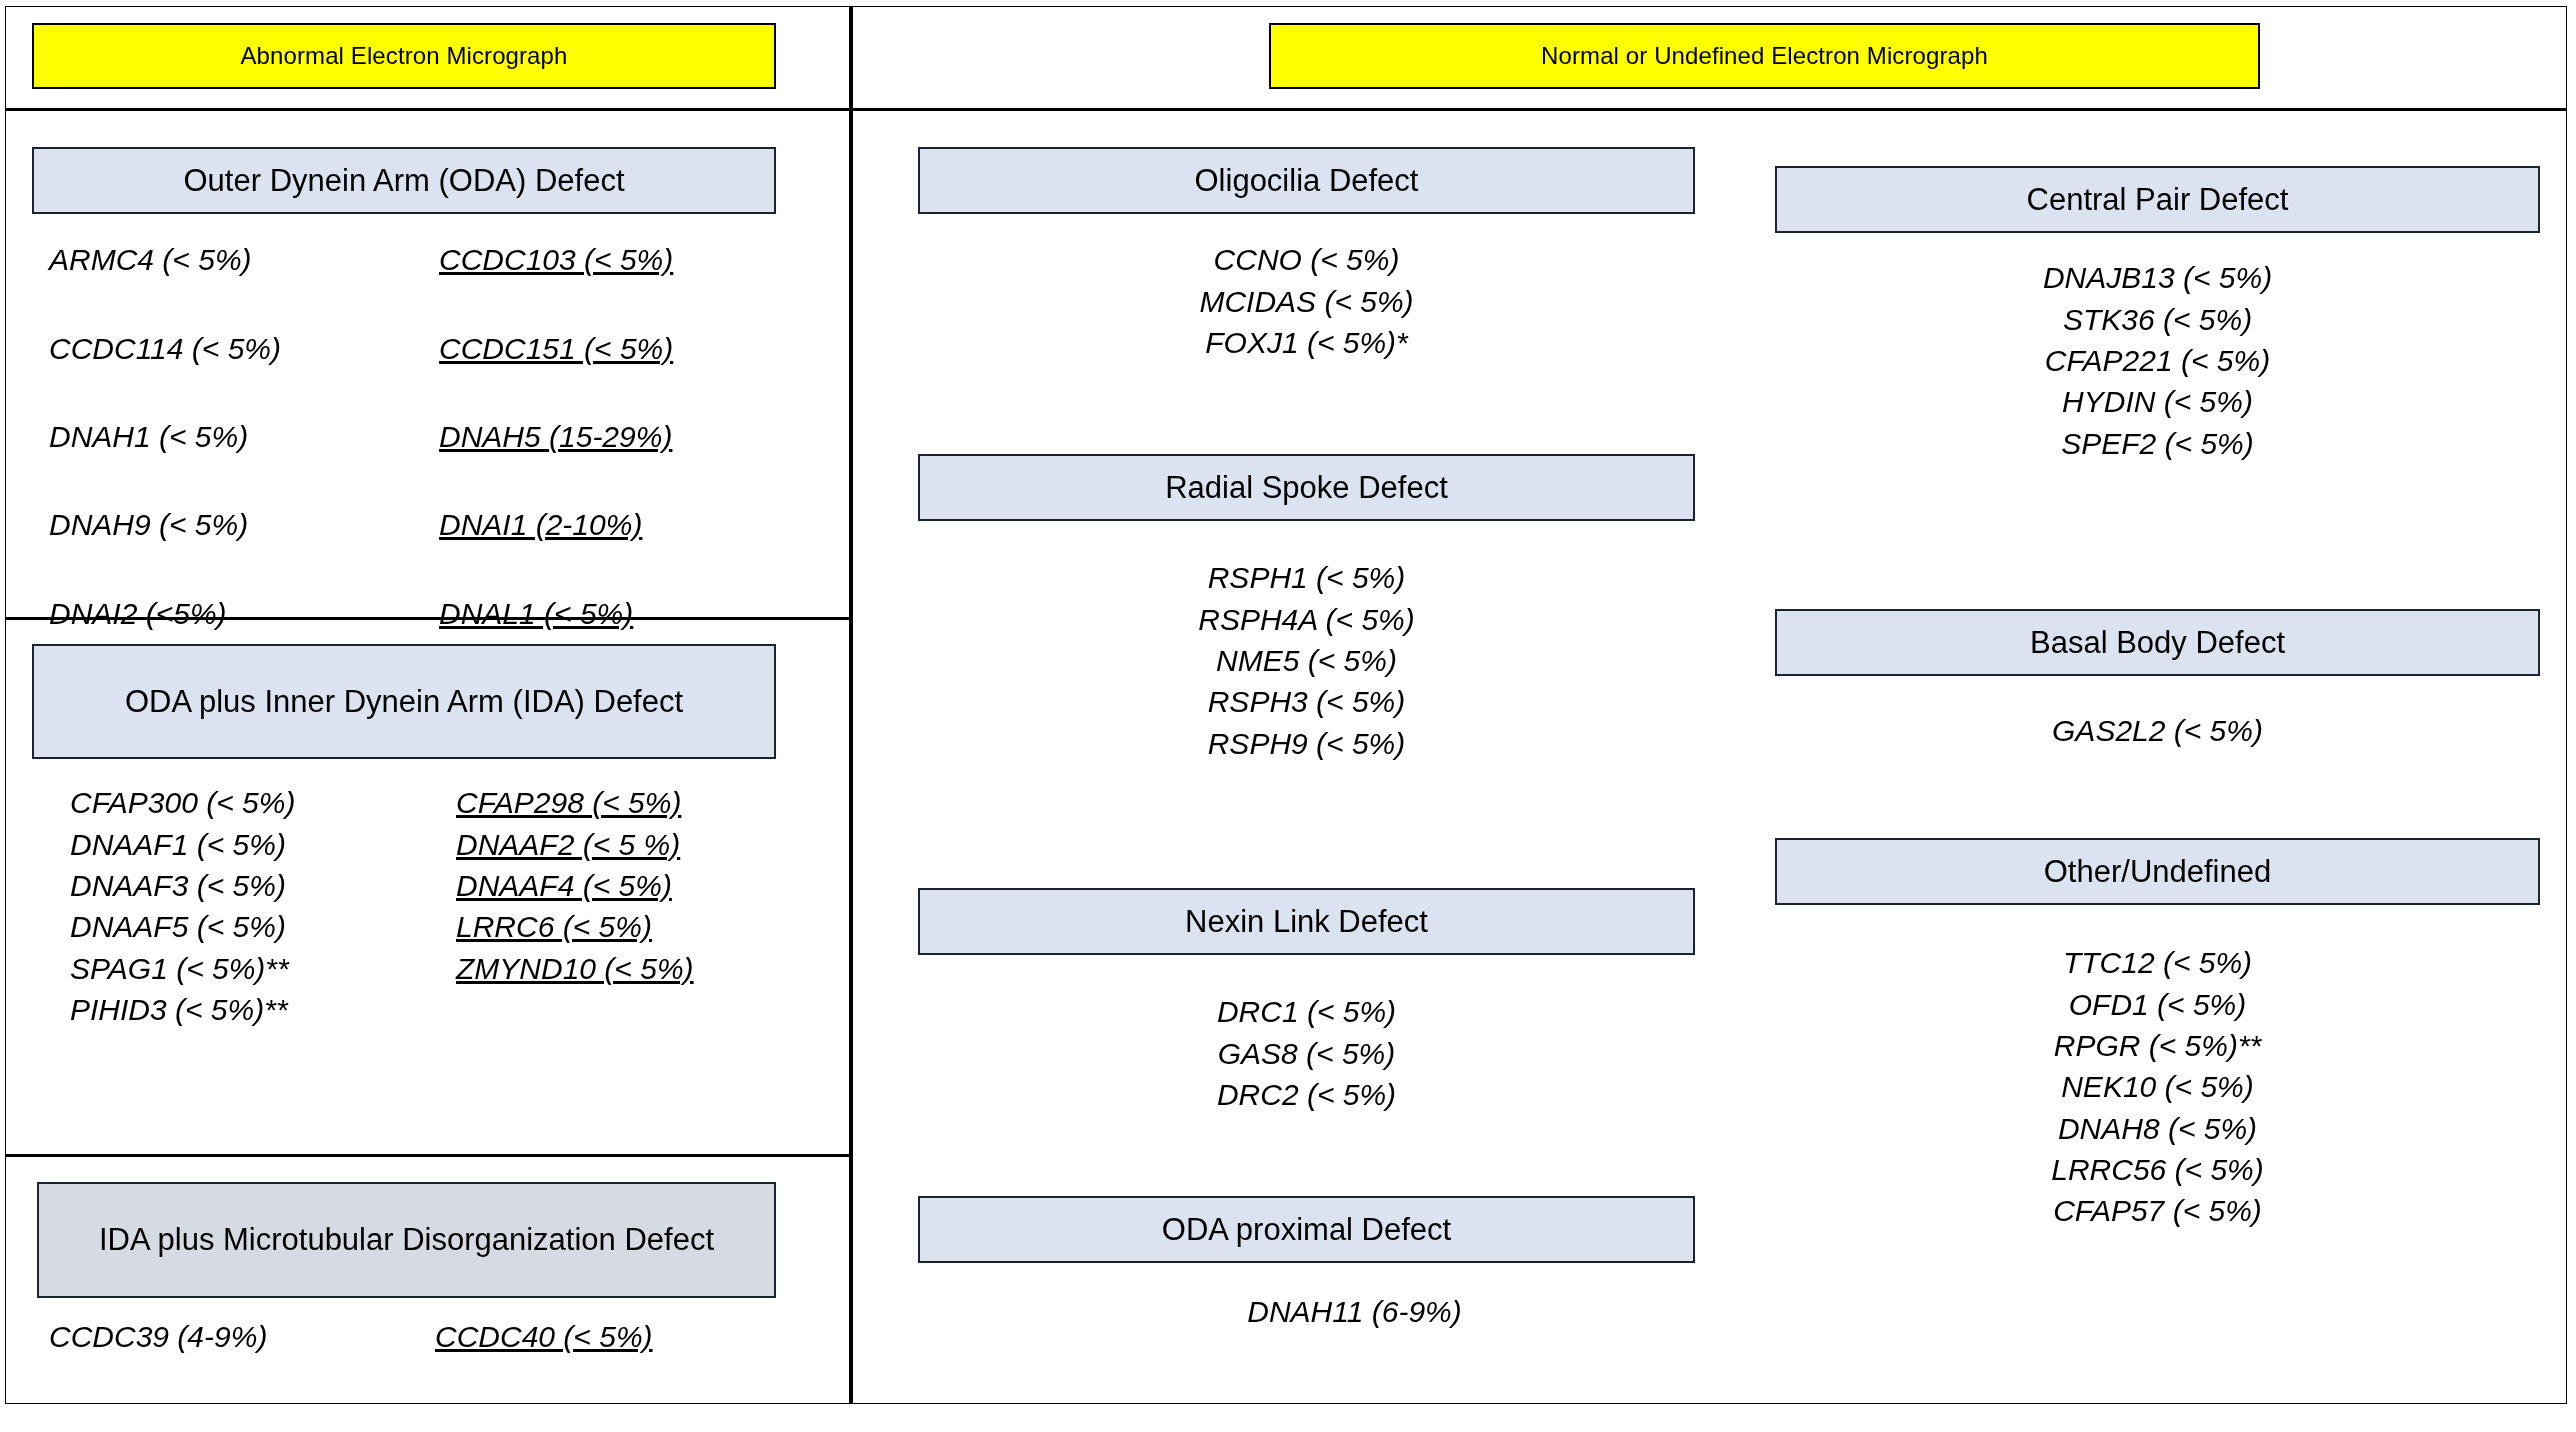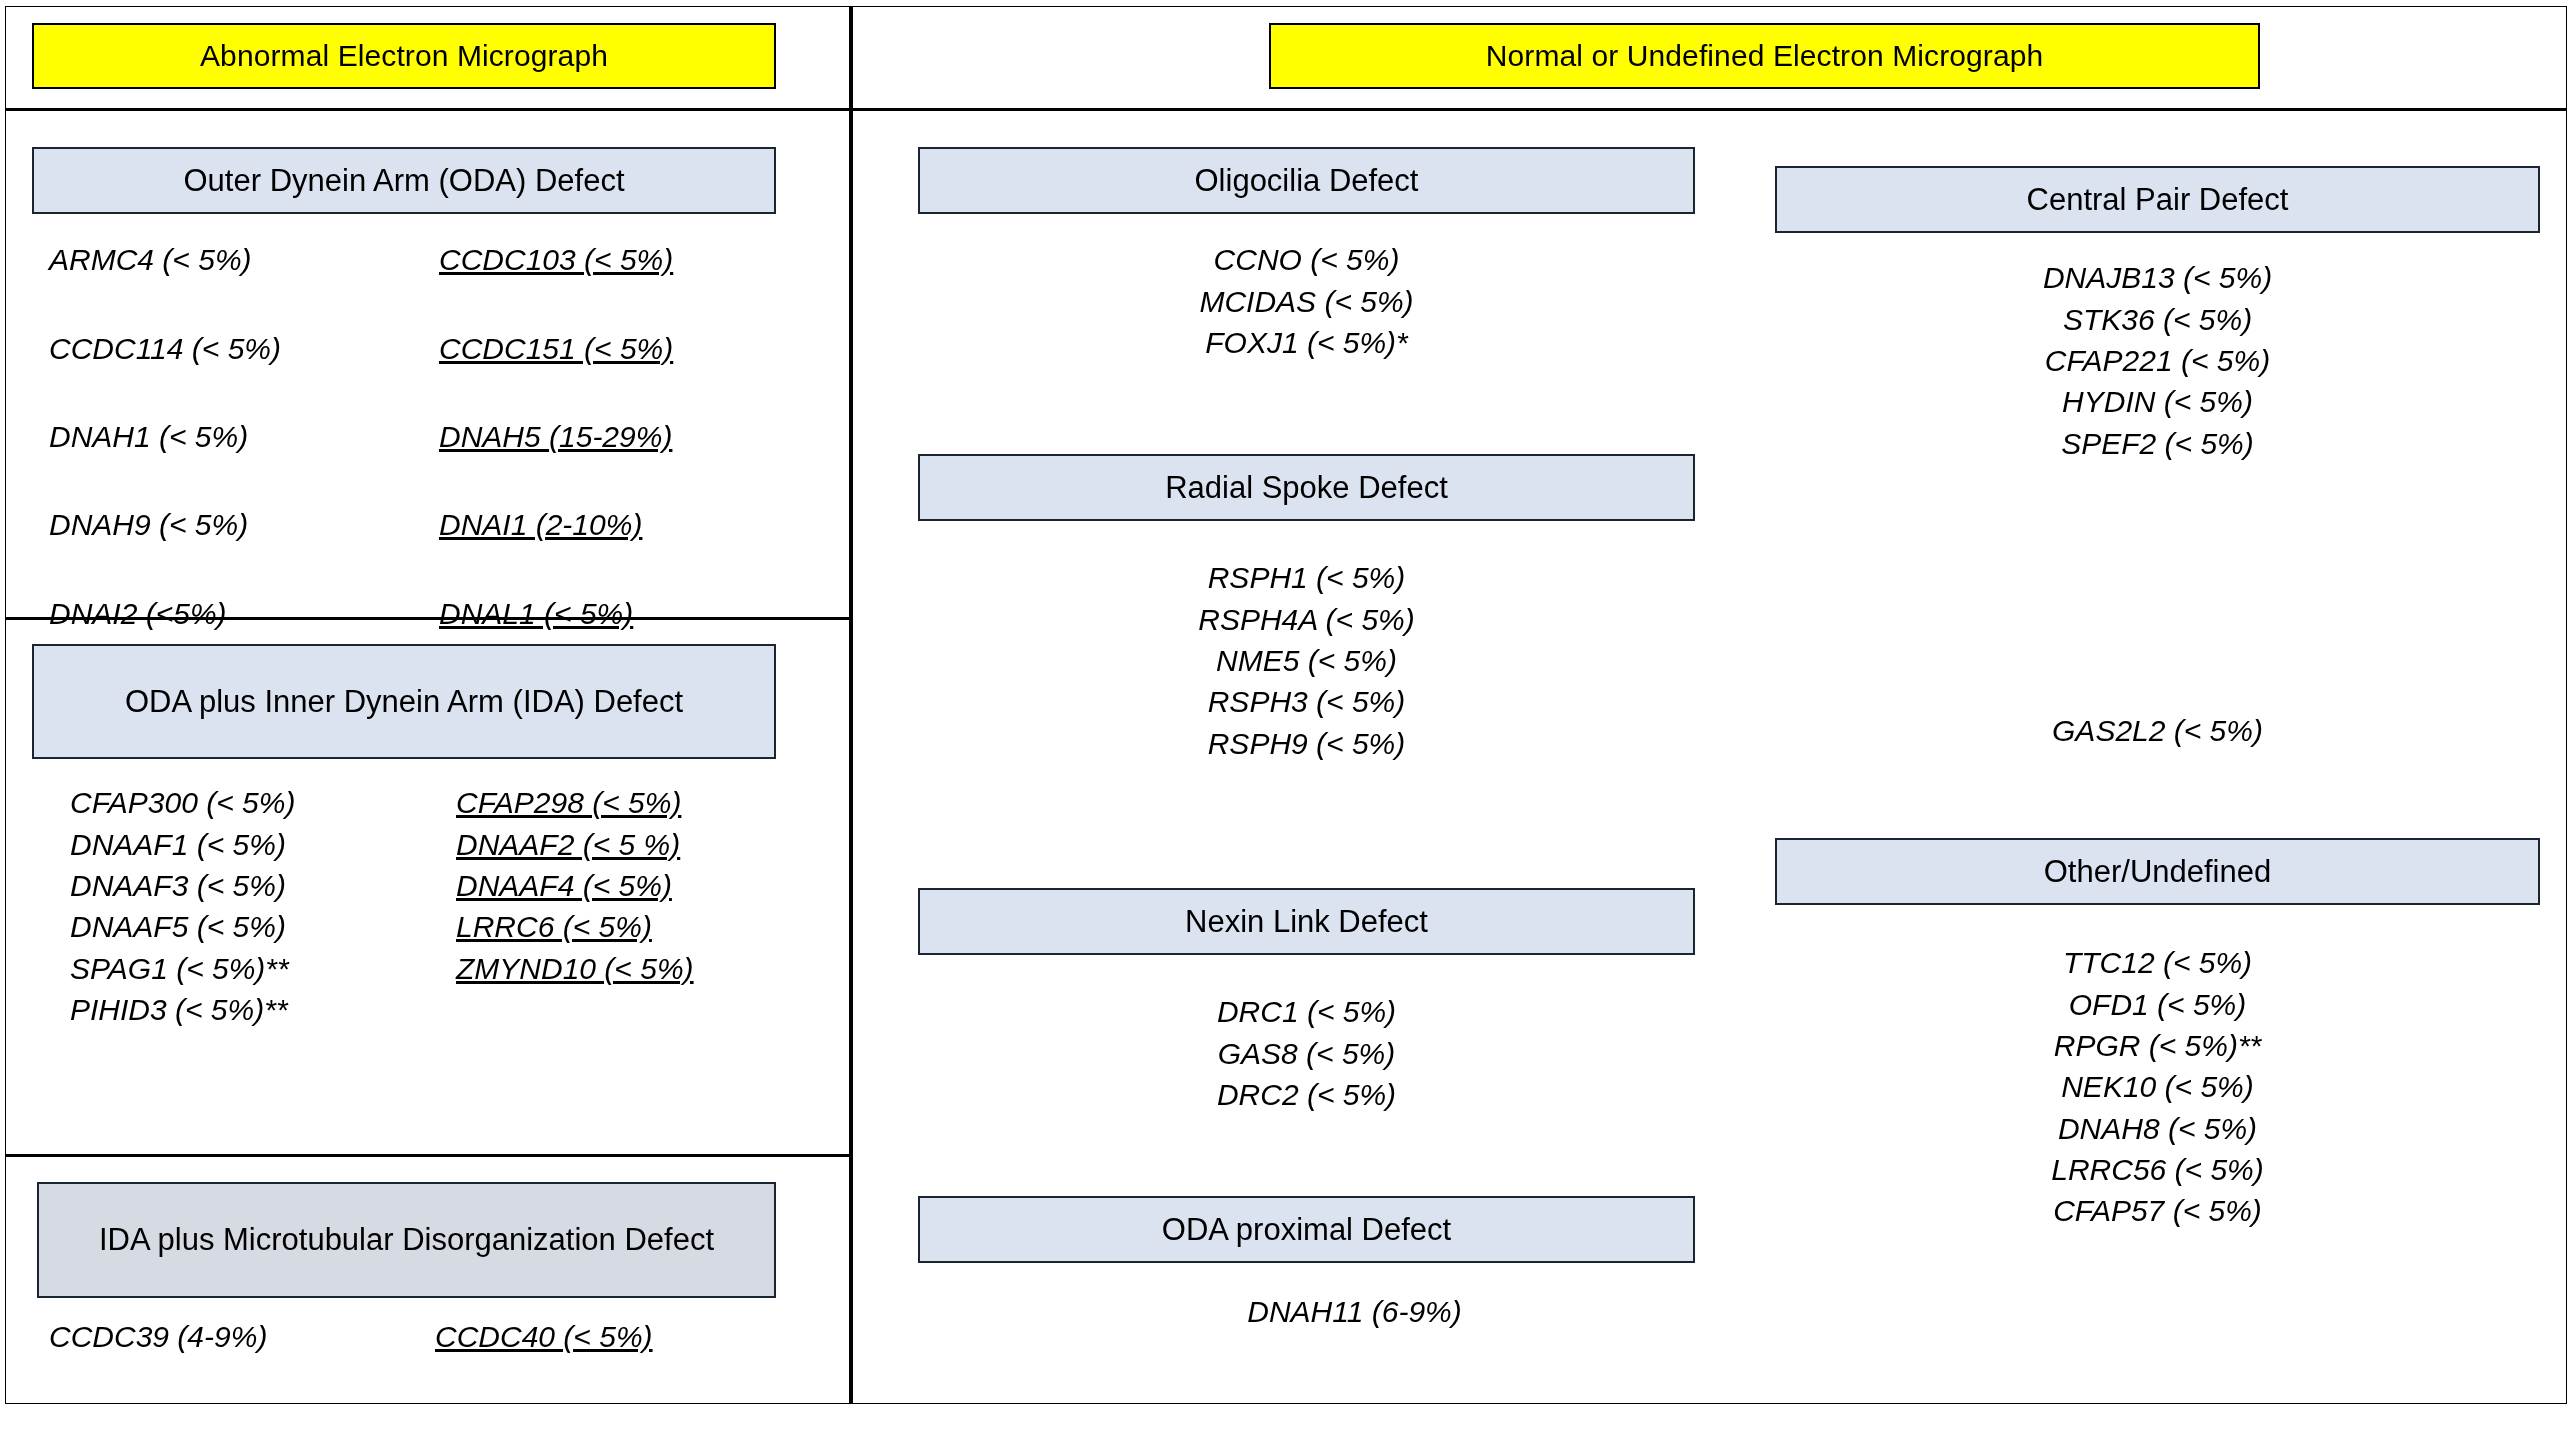--- a/index.html
+++ b/index.html
@@ -56,21 +56,21 @@
     background:#000000;
   }
 
   
   .banner{
     position:absolute;
     box-sizing:border-box;
     background:#ffff00;
     border:2.4px solid #000000;
     display:flex;align-items:center;justify-content:center;
-    font-size:30px;
+    font-size:24px;
     letter-spacing:0.1px;
   }
   .banner.left{ left:32px;  top:23px;  width:744px; height:66px; }
   .banner.right{ left:1269px; top:23px; width:991px; height:66px; }
 
   
   .hdr{
     position:absolute;
     box-sizing:border-box;
     background:#dbe3f1;
@@ -200,20 +200,21 @@
   <div class="hdr" style="left:1775px;top:166px;width:765px;height:67px;">Central Pair Defect</div>
 
   <div class="genes center" style="left:1775px;top:257px;width:765px;">
     <div class="gline">DNAJB13 (&lt; 5%)</div>
     <div class="gline">STK36 (&lt; 5%)</div>
     <div class="gline">CFAP221 (&lt; 5%)</div>
     <div class="gline">HYDIN (&lt; 5%)</div>
     <div class="gline">SPEF2 (&lt; 5%)</div>
   </div>
 
+  <div class="hdr" style="left:1775px;top:609px;width:765px;height:67px;">Basal Body Defect</div>
 
   <div class="genes center" style="left:1775px;top:710px;width:765px;">
     <div class="gline">GAS2L2 (&lt; 5%)</div>
   </div>
 
   <div class="hdr" style="left:1775px;top:838px;width:765px;height:67px;">Other/Undefined</div>
 
   <div class="genes center" style="left:1775px;top:942px;width:765px;font-style:italic;">
     <div class="gline">TTC12 (&lt; 5%)</div>
     <div class="gline">OFD1 (&lt; 5%)</div>

